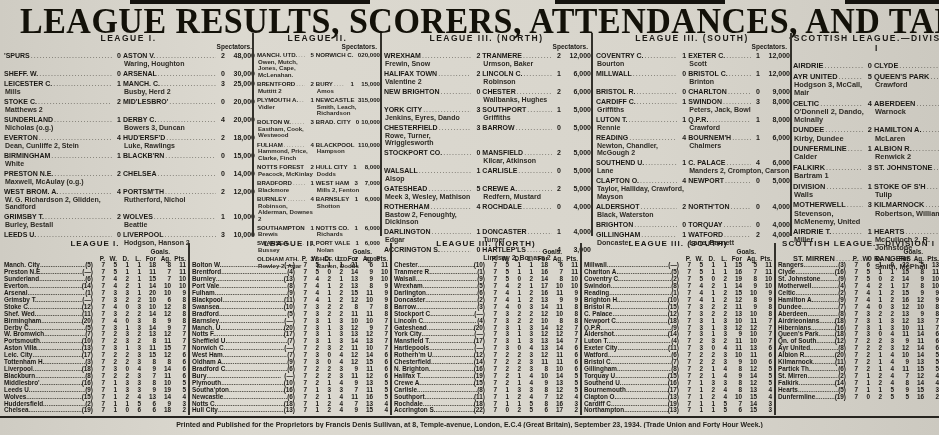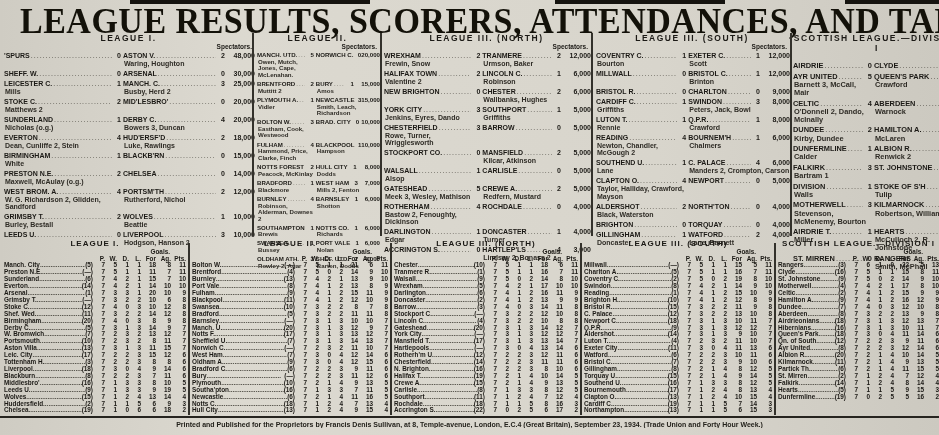--- a/index.html
+++ b/index.html
@@ -919,21 +919,21 @@
           </div>
         </div>
       </div>
       <div class="match">
         <div class="hhalf">
           <div class="mline">
             <span class="tname">AYR UNITED</span>
             <span class="dots">..........................................</span>
             <span class="score">5</span>
           </div>
-          <div class="scorers">Barnett 3, McCall, Mair</div>
+          <div class="scorers">Hodgson 3, McCall, Mair</div>
         </div>
         <div class="ahalf">
           <div class="mline">
             <span class="tname">QUEEN'S PARK</span>
             <span class="dots">..........................................</span>
             <span class="score"></span>
             <span class="att"></span>
           </div>
           <div class="scorers">Crawford</div>
         </div>
@@ -1032,21 +1032,21 @@
           <div class="scorers">Tulip</div>
         </div>
       </div>
       <div class="match">
         <div class="hhalf">
           <div class="mline">
             <span class="tname">MOTHERWELL</span>
             <span class="dots">..........................................</span>
             <span class="score">3</span>
           </div>
-          <div class="scorers">Stevenson, McMenemy, Bourton</div>
+          <div class="scorers">Stevenson, McMenemy, United</div>
         </div>
         <div class="ahalf">
           <div class="mline">
             <span class="tname">KILMARNOCK</span>
             <span class="dots">..........................................</span>
             <span class="score"></span>
             <span class="att"></span>
           </div>
           <div class="scorers">Robertson, Williamson</div>
         </div>

